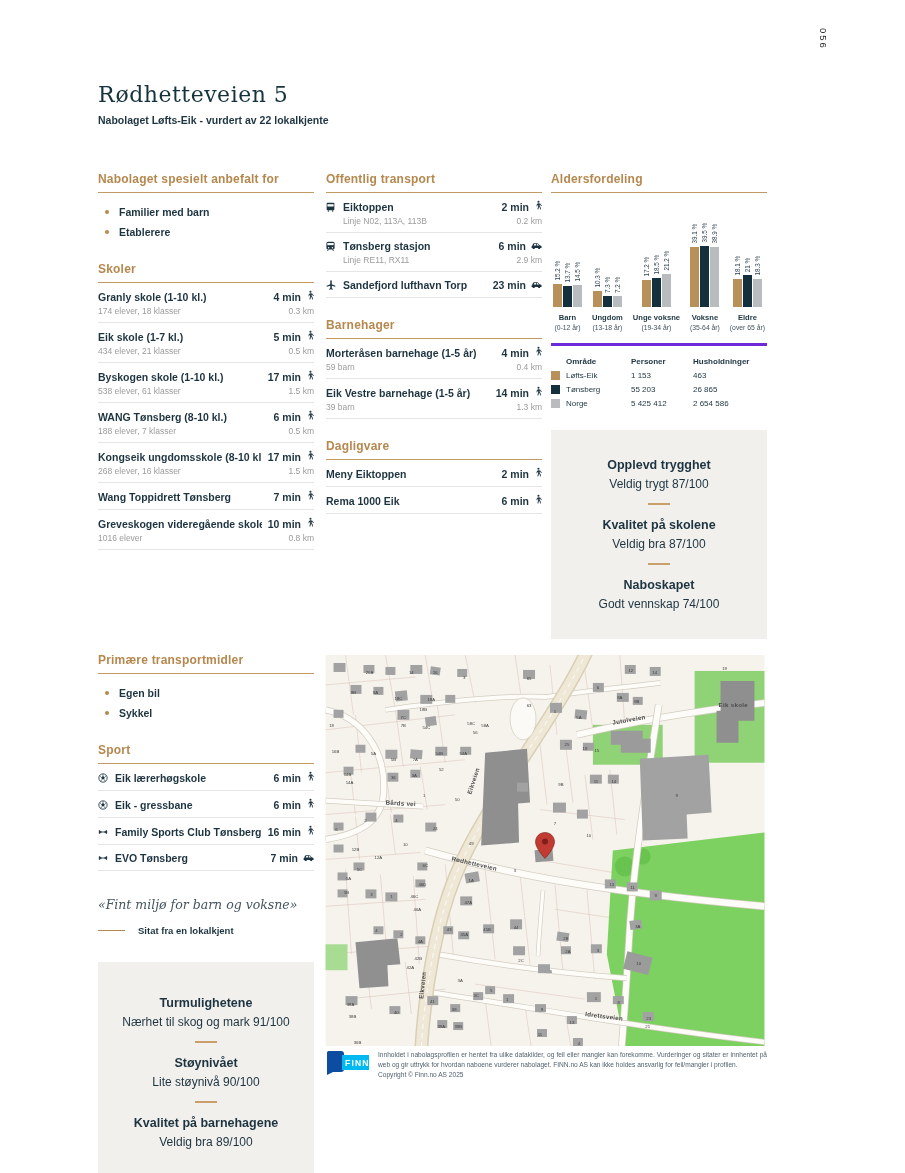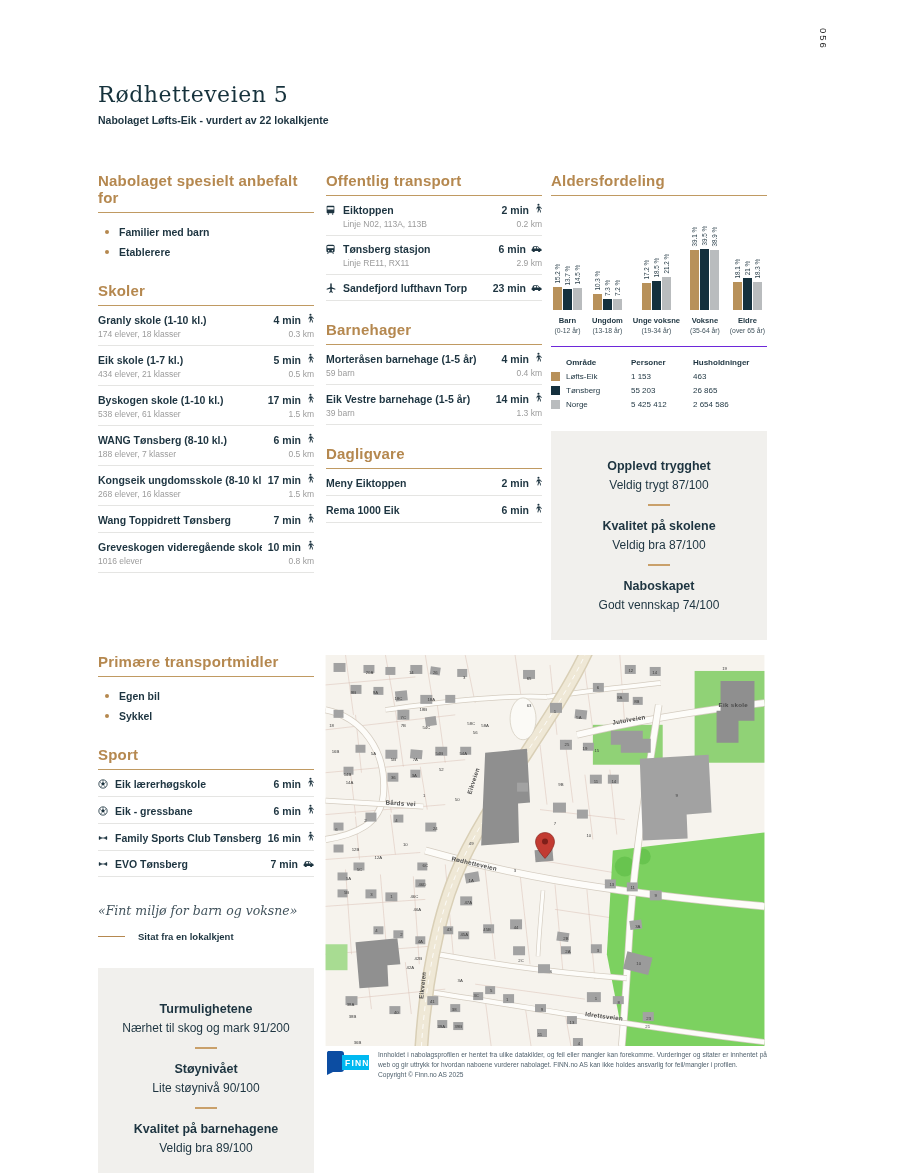--- a/index.html
+++ b/index.html
@@ -5,42 +5,42 @@
   html,body{margin:0;padding:0;}
   body{width:905px;height:1173px;background:#fff;font-family:"Liberation Sans",sans-serif;color:#1d3440;position:relative;overflow:hidden;}
   .page-num{position:absolute;top:28px;right:76px;writing-mode:vertical-rl;font-size:9.5px;letter-spacing:2px;color:#222;}
   .header{position:absolute;left:98px;top:82px;}
   .title{font-family:"DejaVu Serif","Liberation Serif",serif;font-weight:400;font-size:22px;color:#16323c;letter-spacing:.5px;}
   .subtitle{margin-top:7px;font-size:10.5px;font-weight:600;color:#1d3440;}
   .col{position:absolute;top:172px;width:216px;}
   .col1{left:98px}.col2{left:326px}.col3{left:551px}
   .lower{position:absolute;left:98px;top:653px;width:216px;}
   .section{margin-bottom:20px;}
-  .sec-h{font-size:15px;font-weight:600;color:#b5884f;padding-bottom:6px;border-bottom:1px solid #c09a62;letter-spacing:.2px;}
+  .sec-h{font-size:12px;font-weight:600;color:#b5884f;padding-bottom:6px;border-bottom:1px solid #c09a62;letter-spacing:.2px;}
   .bullets{padding:9px 0 0;}
   .bullet{display:flex;align-items:center;gap:10px;font-size:10.5px;font-weight:600;padding:4px 0 4px 7px;}
   .bullet::before{content:"";width:4px;height:4px;border-radius:50%;background:#b5884f;flex:none;}
   .rows{}
   .row{border-bottom:1px solid #e5e5e3;padding:7px 0 6px;}
   .row-main{display:flex;align-items:center;}
   .row-licon{width:17px;flex:none;display:flex;align-items:center;}
   .row-name{flex:1;font-size:10.5px;font-weight:600;white-space:nowrap;overflow:hidden;}
   .row-time{font-size:10.5px;font-weight:600;white-space:nowrap;display:flex;align-items:center;gap:5px;margin-left:6px;}
   .row-sub{display:flex;justify-content:space-between;font-size:8.5px;color:#9b9b9b;margin-top:3px;}
   .indent .row-sub{padding-left:17px;}
   
   .chart{display:flex;justify-content:space-between;padding:12px 2px 0;}
   .chart-group{display:flex;flex-direction:column;align-items:center;text-align:center;}
   .chart-bars{display:flex;align-items:flex-end;gap:1px;height:102px;}
   .bar-wrap{display:flex;flex-direction:column;align-items:center;justify-content:flex-end;}
   .bar-label{writing-mode:vertical-rl;transform:rotate(180deg);font-size:6.3px;color:#2e424d;margin-bottom:3px;}
   .bar{width:9px;}
   .chart-cat{font-size:7.6px;font-weight:700;margin-top:6px;}
   .chart-cat-sub{font-size:6.8px;color:#41535d;margin-top:2px;}
-  .legend{margin-top:12px;border-top:1px solid #6d28d9;padding-top:8px;font-size:8px;}
+  .legend{margin-top:12px;border-top:3px solid #6d28d9;padding-top:8px;font-size:8px;}
   .legend-row{display:grid;grid-template-columns:1fr 62px 74px;align-items:center;padding:2.5px 0;}
   .legend-head{font-weight:700;}
   .legend-head .legend-name{padding-left:15px;}
   .legend-name{display:flex;align-items:center;gap:6px;}
   .legend-sq{width:9px;height:9px;flex:none;}
   
   .gray-box{background:#f1f0ed;text-align:center;padding:28px 16px;margin-top:16px;}
   .rating-item+.rating-item::before{content:"";display:block;width:22px;border-top:2px solid #c9a06a;margin:12px auto 13px;}
   .gb-title{font-size:12.5px;font-weight:700;color:#1d3440;}
   .gb-sub{font-size:12px;margin-top:5px;color:#1d3440;}
@@ -634,21 +634,21 @@
   </div>
   <div class="quote">«Fint miljø for barn og voksne»</div>
   <div class="quote-attr">
     <span class="quote-dash"></span>
     <span>Sitat fra en lokalkjent</span>
   </div>
   <div class="gray-box bottom-box">
 
   <div class="rating-item">
         <div class="gb-title">Turmulighetene</div>
-        <div class="gb-sub">Nærhet til skog og mark 91/200</div>
+        <div class="gb-sub">Nærhet til skog og mark 91/100</div>
       </div>
       <div class="rating-item">
         <div class="gb-title">Støynivået</div>
         <div class="gb-sub">Lite støynivå 90/100</div>
       </div>
       <div class="rating-item">
         <div class="gb-title">Kvalitet på barnehagene</div>
         <div class="gb-sub">Veldig bra 89/100</div>
       </div>
     </div>

